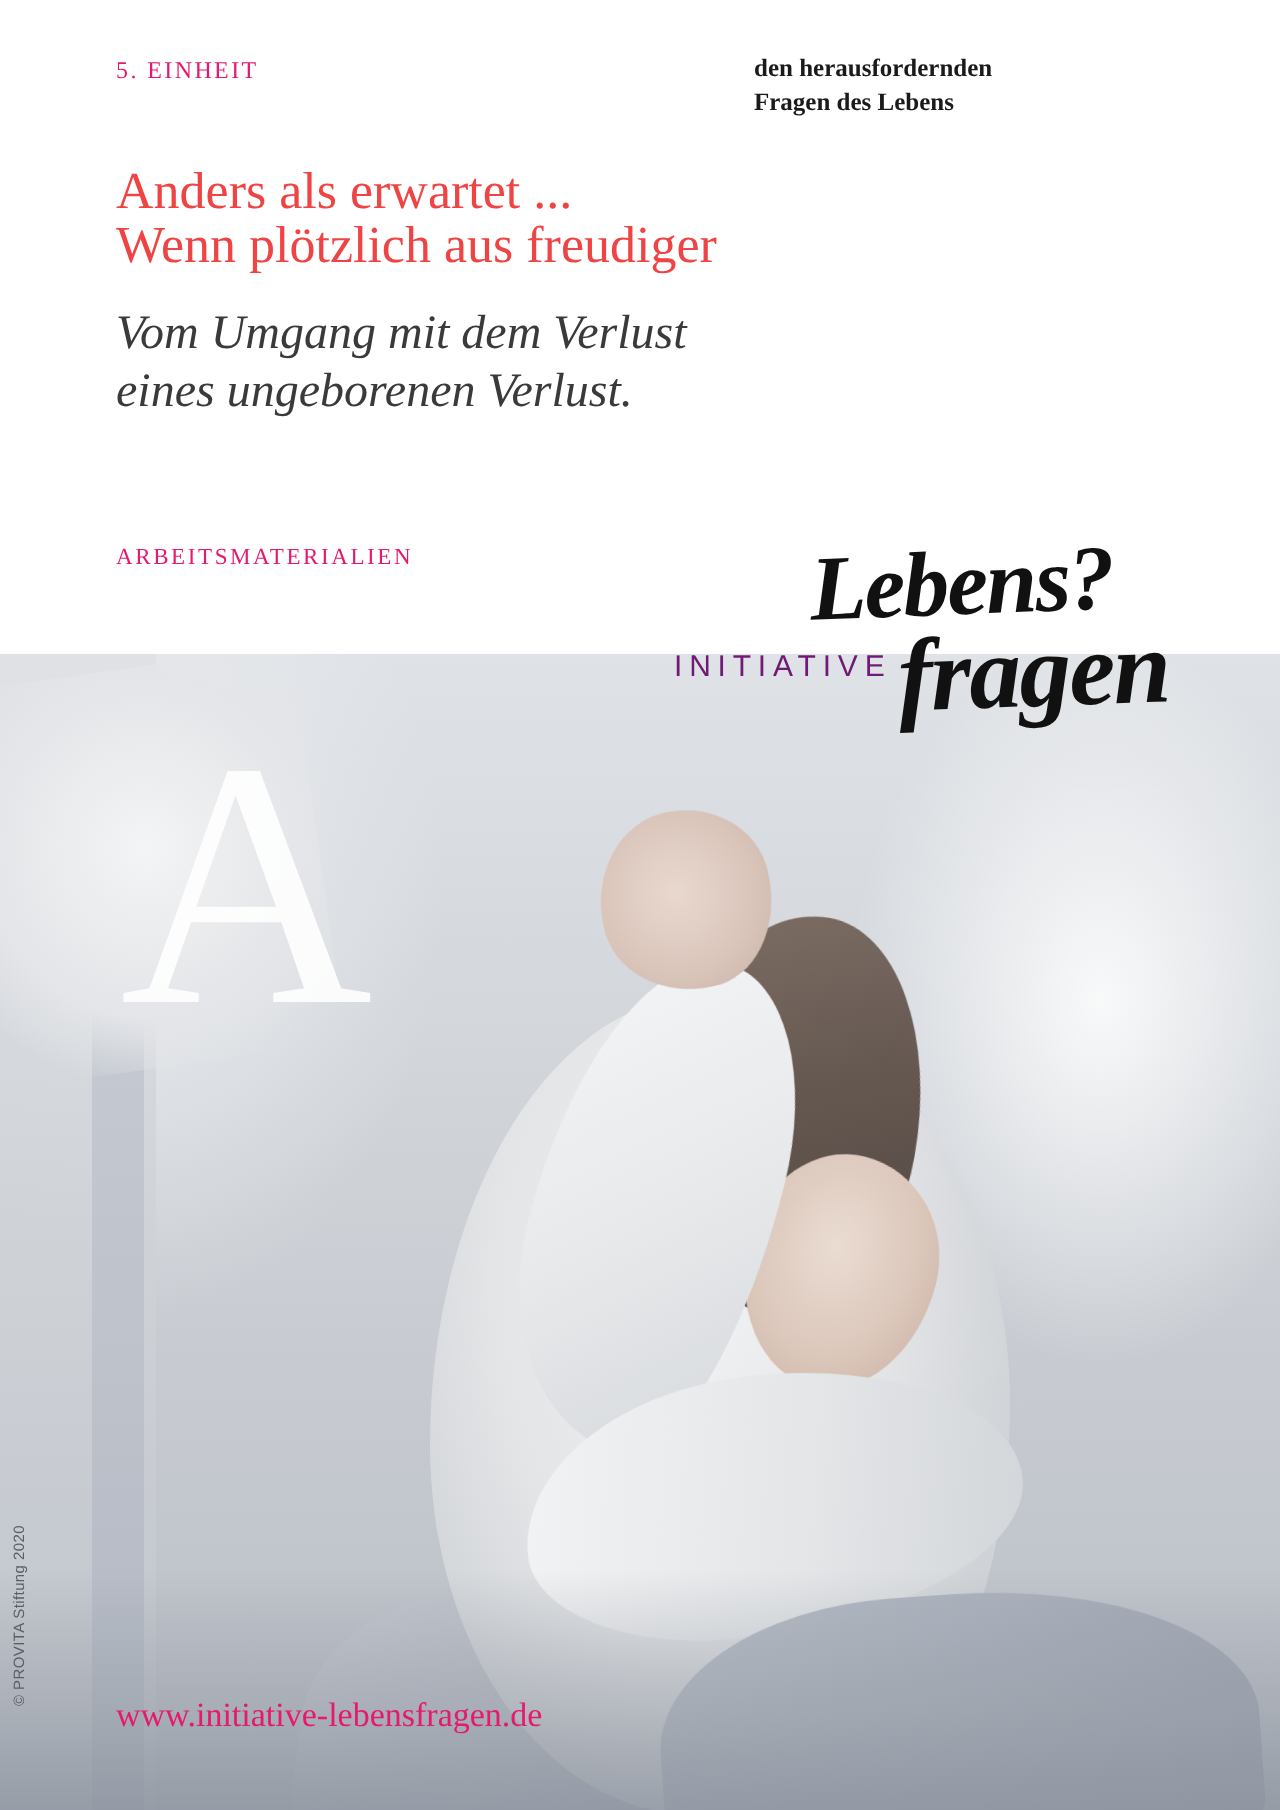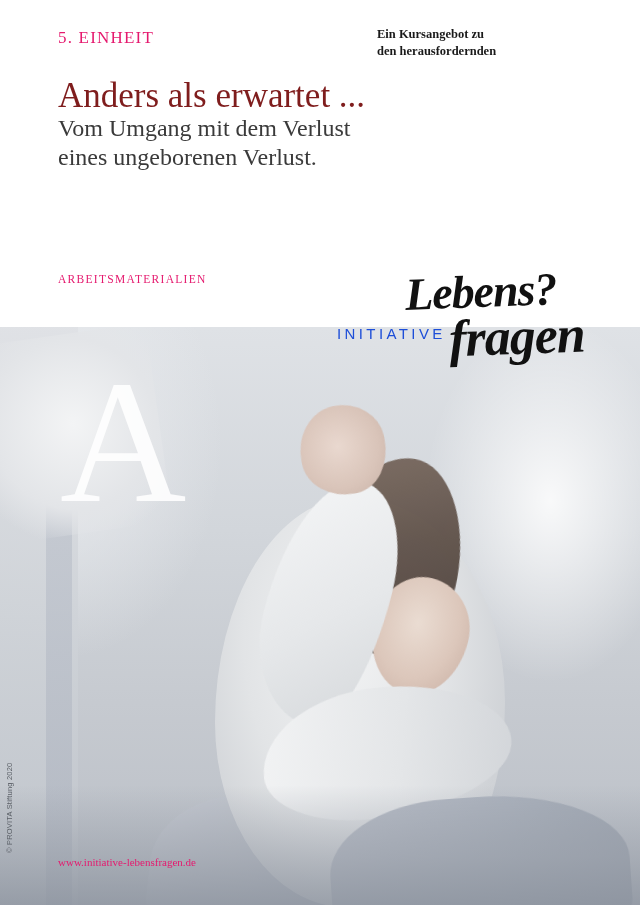--- a/index.html
+++ b/index.html
@@ -27,21 +27,21 @@
     height: 327px;
     background: #ffffff;
     z-index: 5;
   }
 
   .unit-label {
     position: absolute;
     left: 58px;
     top: 28px;
     font-family: "Liberation Serif", serif;
-    font-size: 17px;
+    font-size: 12px;
     letter-spacing: 1.2px;
     color: #e5196e;
     z-index: 8;
   }
 
   .course-note {
     position: absolute;
     right: 58px;
     top: 26px;
     width: 205px;
@@ -57,33 +57,34 @@
 
   .title-block {
     position: absolute;
     left: 58px;
     top: 82px;
     width: 520px;
     z-index: 8;
   }
   .title-main {
     font-family: "Liberation Serif", serif;
-    font-size: 35px;
+    font-size: 26px;
     line-height: 27px;
-    color: #7f1d1d;
+    color: #ef4444;
     font-weight: normal;
     margin: 0;
   }
   .title-main div { white-space: nowrap; }
   .title-sub {
     font-family: "Liberation Serif", serif;
+    font-style: italic;
     font-size: 24px;
     line-height: 29px;
     color: #3a3a3a;
-    margin-top: 5px;
+    margin-top: 17px;
   }
   .title-sub div { white-space: nowrap; }
 
   .materials-label {
     position: absolute;
     left: 58px;
     top: 273px;
     font-family: Liberation Serif, serif;
     font-size: 11.5px;
     letter-spacing: 1.3px;
@@ -100,21 +101,21 @@
     height: 110px;
     z-index: 9;
   }
   .logo-initiative {
     position: absolute;
     left: 0px;
     top: 60px;
     font-family: "Liberation Sans", sans-serif;
     font-size: 15px;
     letter-spacing: 3.4px;
-    color: #1d4ed8;
+    color: #701a75;
   }
   .logo-lebens {
     position: absolute;
     left: 68px;
     top: 0px;
     font-family: "Liberation Serif", serif;
     font-style: italic;
     font-weight: bold;
     font-size: 46px;
     color: #111111;
@@ -293,21 +294,21 @@
     transform-origin: left bottom;
     white-space: nowrap;
     z-index: 7;
   }
 
   .website {
     position: absolute;
     left: 58px;
     bottom: 37px;
     font-family: "Liberation Serif", serif;
-    font-size: 11px;
+    font-size: 17px;
     color: #e5196e;
     z-index: 7;
     text-align: right;
   }
 </style>
 </head>
 <body>
 
 <div id="page">
 
@@ -325,27 +326,28 @@
     <div class="fig fig-arm-low"></div>
     <div class="fig fig-lap"></div>
     <div class="floor"></div>
   </div>
 
   <div class="top-band"></div>
 
   <div class="unit-label">5. EINHEIT</div>
 
   <div class="course-note">
-    <div>Ein Kursangebot zu</div>
     <div>den herausfordernden</div>
+    <div>Fragen des Lebens</div>
   </div>
 
   <div class="title-block">
     <div class="title-main">
       <div>Anders als erwartet ...</div>
+      <div>Wenn plötzlich aus freudiger</div>
     </div>
     <div class="title-sub">
       <div>Vom Umgang mit dem Verlust</div>
       <div>eines ungeborenen Verlust.</div>
     </div>
   </div>
 
   <div class="materials-label">ARBEITSMATERIALIEN</div>
 
   <div class="logo">

